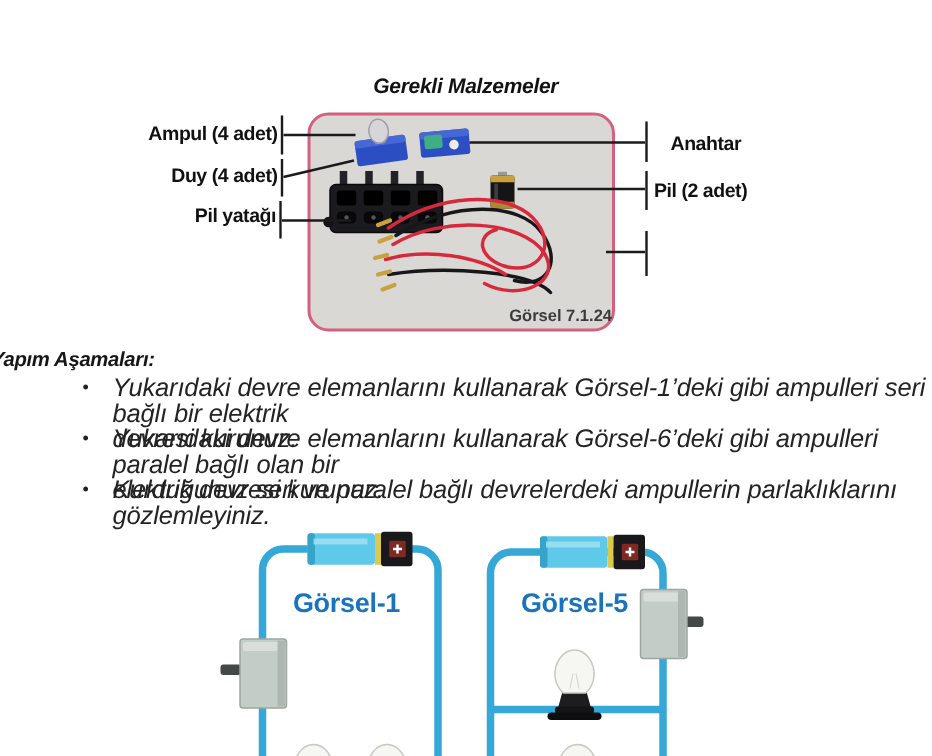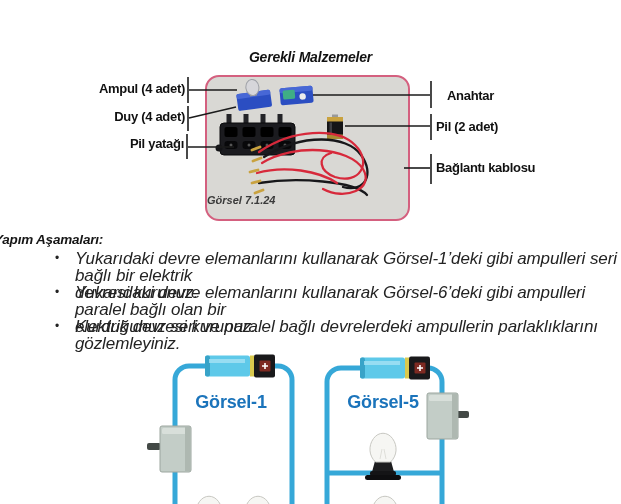--- a/index.html
+++ b/index.html
@@ -13,22 +13,22 @@
     left:0;top:1px;width:621px;text-align:center;
     font-size:14px;font-weight:700;font-style:italic;letter-spacing:-0.2px;color:#121212;
   }
   
   .figure{
     left:205px;top:27px;width:205px;height:146px;box-sizing:border-box;
     background:#d9d8d4;border:2px solid #d4607f;border-radius:14px;z-index:1;
   }
   .figure svg{position:absolute;left:0;top:0;}
   .figure .caption{
-    position:absolute;left:0;bottom:13px;width:100%;text-align:left;
-    font-size:11px;font-style:italic;font-weight:600;color:#3b3b3b;letter-spacing:0;
+    position:absolute;left:0;bottom:2px;width:100%;text-align:right;
+    font-size:11px;font-weight:600;color:#3b3b3b;letter-spacing:0;
   }
   
   .lbl{
     font-size:13px;font-weight:700;letter-spacing:-0.3px;color:#111;white-space:nowrap;z-index:3;
   }
   .lbl.left{text-align:center;}
   
   .overlay{left:0;top:0;z-index:2;}
   
   .steps-heading{
@@ -114,21 +114,20 @@
       </g>
     </svg>
     <div class="caption">Görsel 7.1.24</div>
   </div>
 
   <div class="abs lbl left" style="right:436px;top:33px">Ampul (4 adet)</div>
   <div class="abs lbl left" style="right:436px;top:61px">Duy (4 adet)</div>
   <div class="abs lbl left" style="right:437px;top:88px">Pil yatağı</div>
   <div class="abs lbl" style="left:447px;top:40px">Anahtar</div>
   <div class="abs lbl" style="left:436px;top:71px">Pil (2 adet)</div>
-  <div class="abs lbl" style="left:436px;top:112px">Bağlantı kablosu</div>
 
   <svg class="abs overlay" width="621" height="504" viewBox="0 0 621 504">
     <defs>
       <g id="bulb-shape">
         <polygon points="-8,-12 8,-12 11,-1 -11,-1" fill="#1d1d1f"></polygon>
         <rect x="-13" y="-2" width="26" height="5" rx="2" fill="#141416"></rect>
         <rect x="-18" y="2" width="36" height="5" rx="2.5" fill="#0e0e10"></rect>
         <path d="M -7.5,-11 C -14,-17 -15,-27 -9.5,-34.5 C -4.5,-41.5 4.5,-41.5 9.5,-34.5 C 15,-27 14,-17 7.5,-11 Z" fill="#f6f6f3" stroke="#c8c8c2" stroke-width="1"></path>
         <path d="M -3,-14 L -1,-24 M 3,-14 L 1,-24" stroke="#d8d8d2" stroke-width="0.8" fill="none"></path>
       </g>

